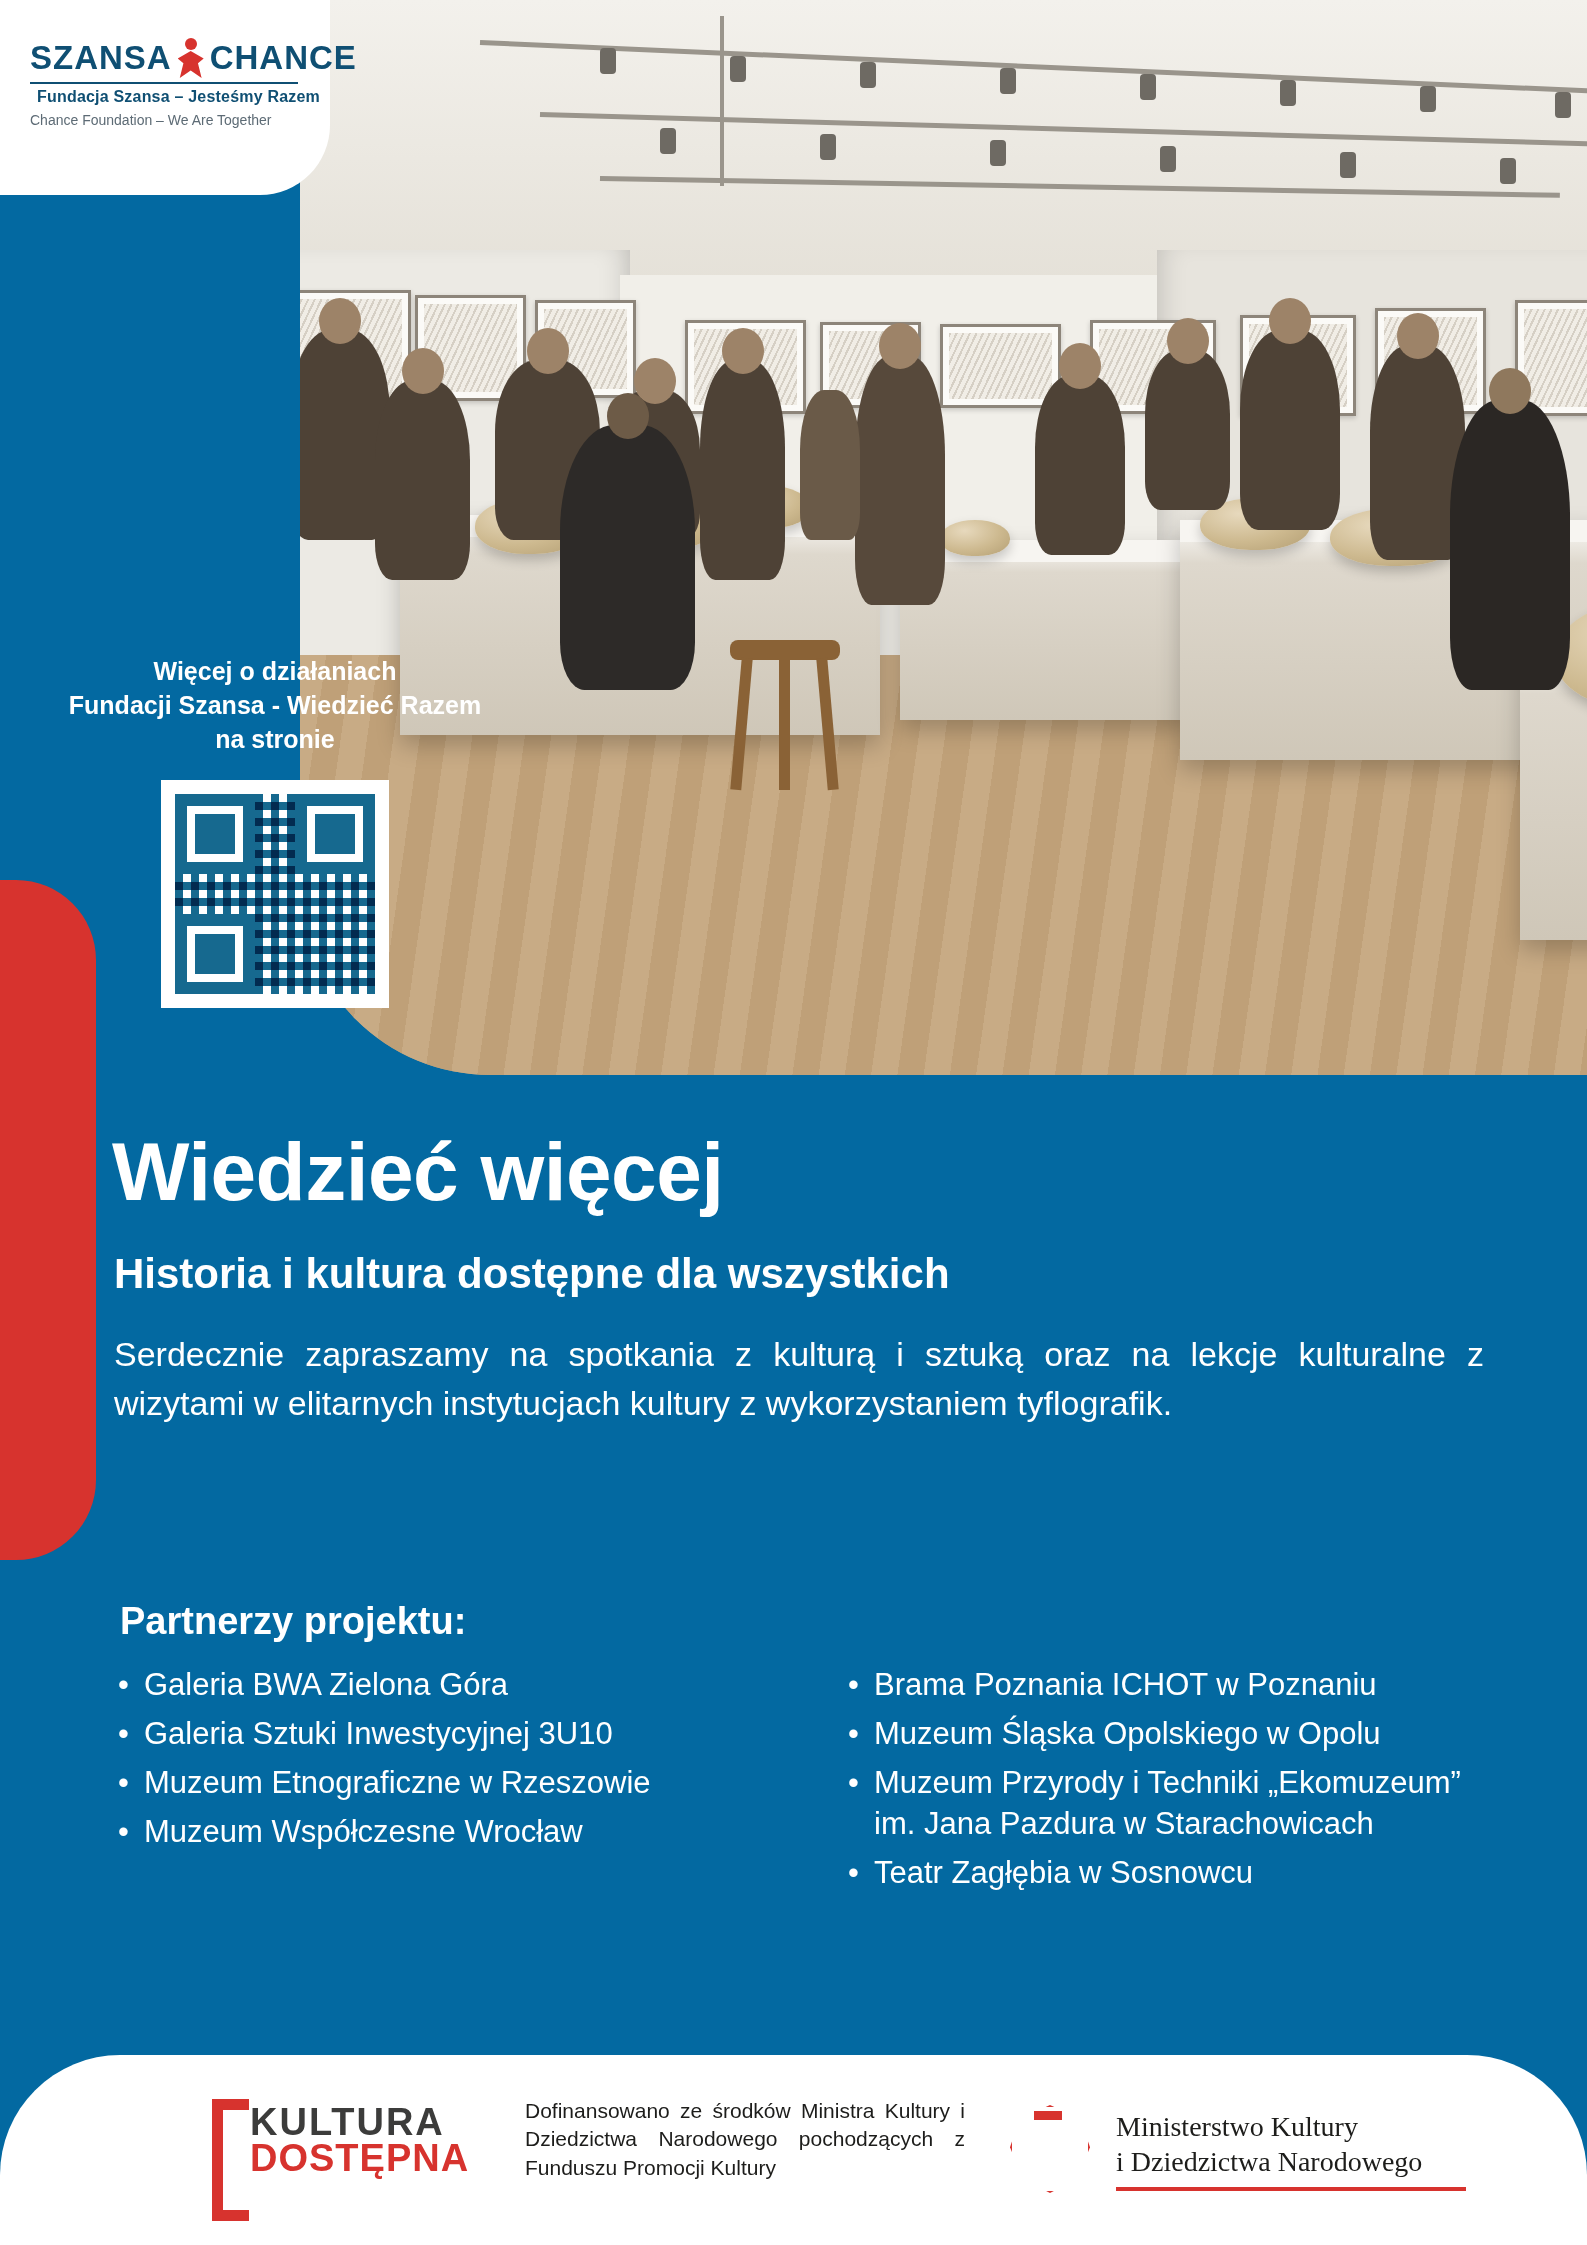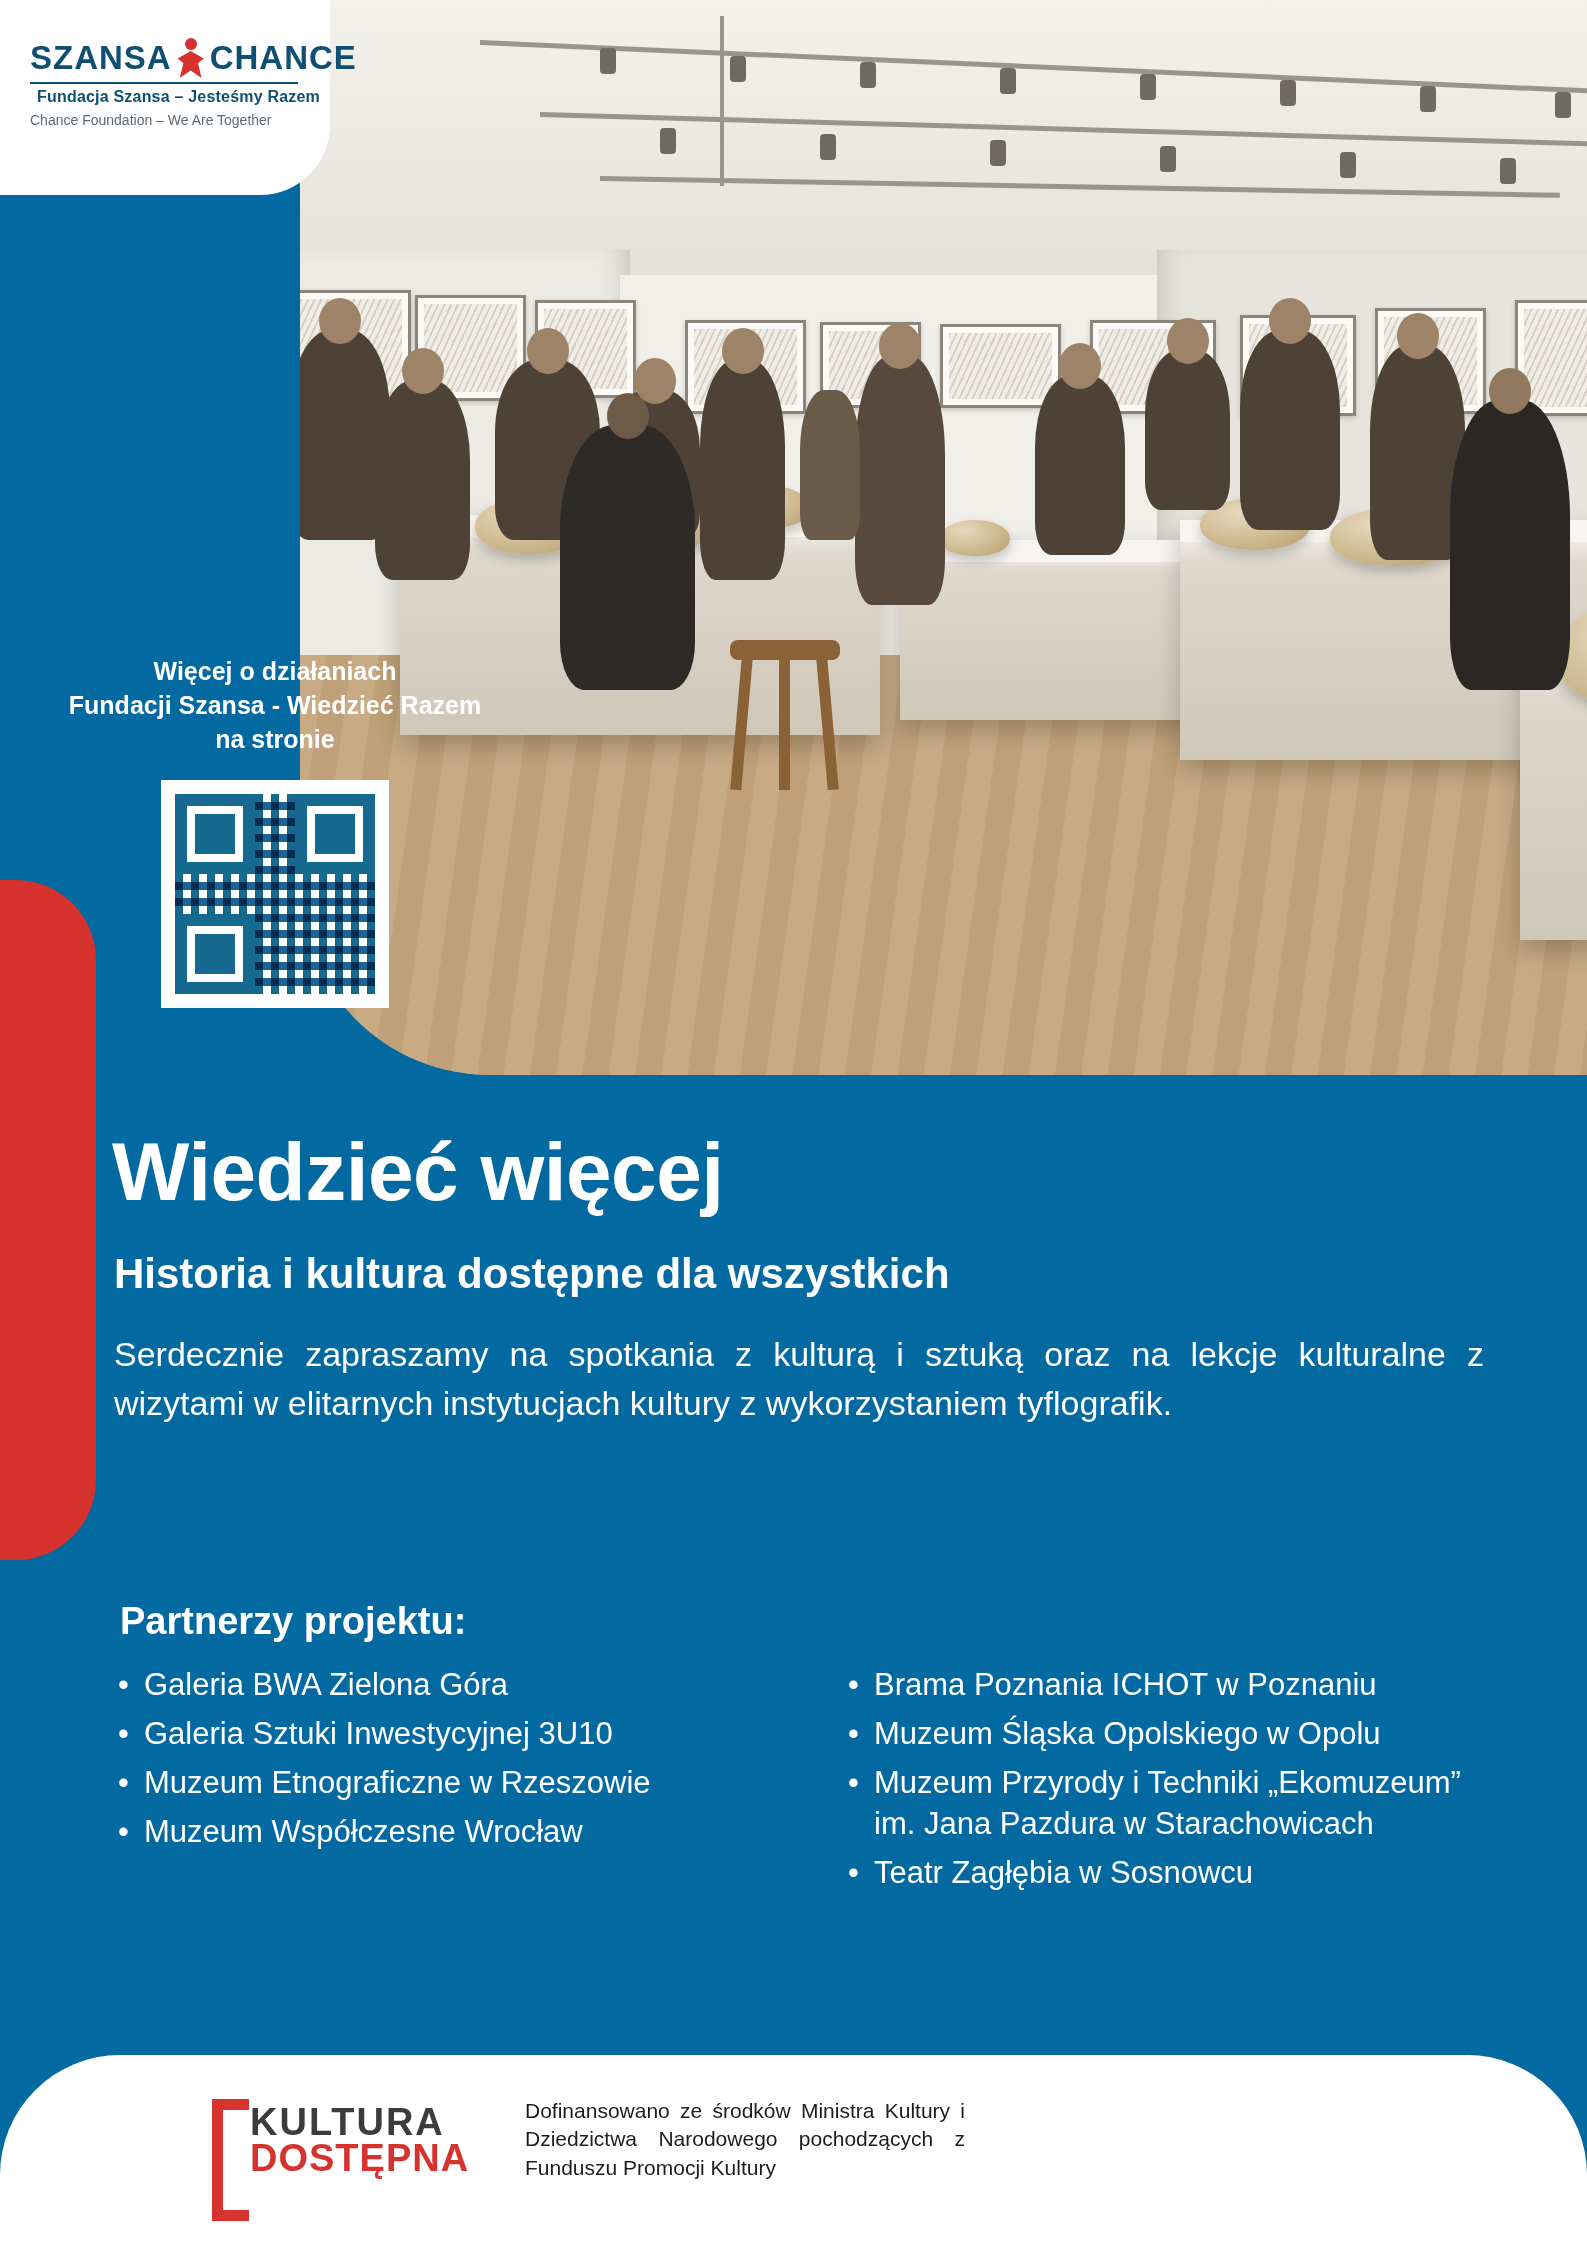--- a/index.html
+++ b/index.html
@@ -539,15 +539,26 @@
 
   <div class="footer">
     <div class="kd-logo">
       <span class="kd-bracket"></span>
       <span class="kd-top">KULTURA</span>
       <span class="kd-bottom">DOSTĘPNA</span>
     </div>
 
     <div class="fund-text">Dofinansowano ze środków Ministra Kultury i Dziedzictwa Narodowego pochodzących z Funduszu Promocji Kultury</div>
 
+    <div class="min-logo">
+      <span class="eagle">
+        <span class="body"></span>
+        <span class="crown"></span>
+      </span>
+      <span class="min-name">
+        <span>Ministerstwo Kultury</span><br>
+        <span>i Dziedzictwa Narodowego</span>
+      </span>
+      <span class="min-rule"></span>
+    </div>
   </div>
 
 </div>
 
 </body></html>

